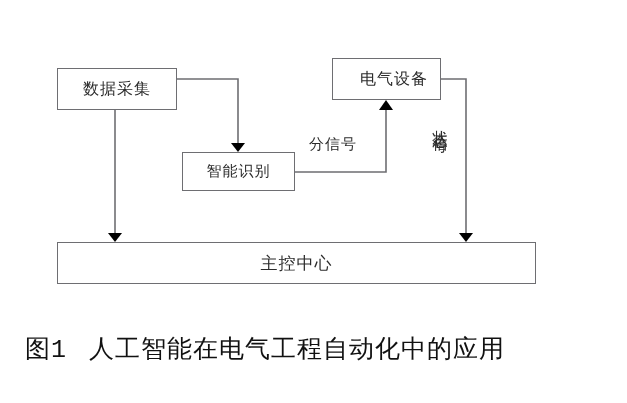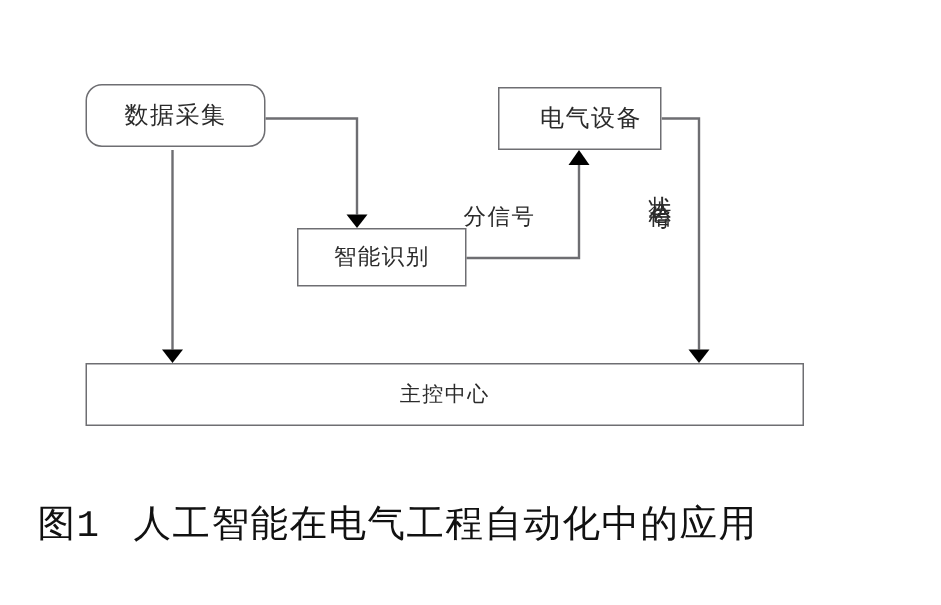--- a/index.html
+++ b/index.html
@@ -29,44 +29,42 @@
     background: #ffffff;
     display: flex;
     align-items: center;
     justify-content: center;
     color: #2b2b2b;
     letter-spacing: 1px;
     white-space: nowrap;
   }
 
   #node-data-acquisition {
-    left: 57px;  top: 56px;
+    left: 57px;  top: 68px;
     width: 120px; height: 42px;
     font-size: 16px;
-    border-radius: 11px;
   }
 
   #node-intelligent-recognition {
     left: 182px; top: 152px;
     width: 113px; height: 39px;
     font-size: 15px;
-    margin-left: 16px;
   }
 
   #node-electrical-equipment {
     left: 332px; top: 58px;
     width: 109px; height: 42px;
     font-size: 16px;
     padding-left: 15px;
   }
 
   #node-main-control-center {
     left: 57px; top: 242px;
     width: 479px; height: 42px;
-    font-size: 14px;
+    font-size: 17px;
   }
 
   .edge-label {
     position: absolute;
     color: #2b2b2b;
     background: transparent;
     white-space: nowrap;
     letter-spacing: 1px;
   }
 

